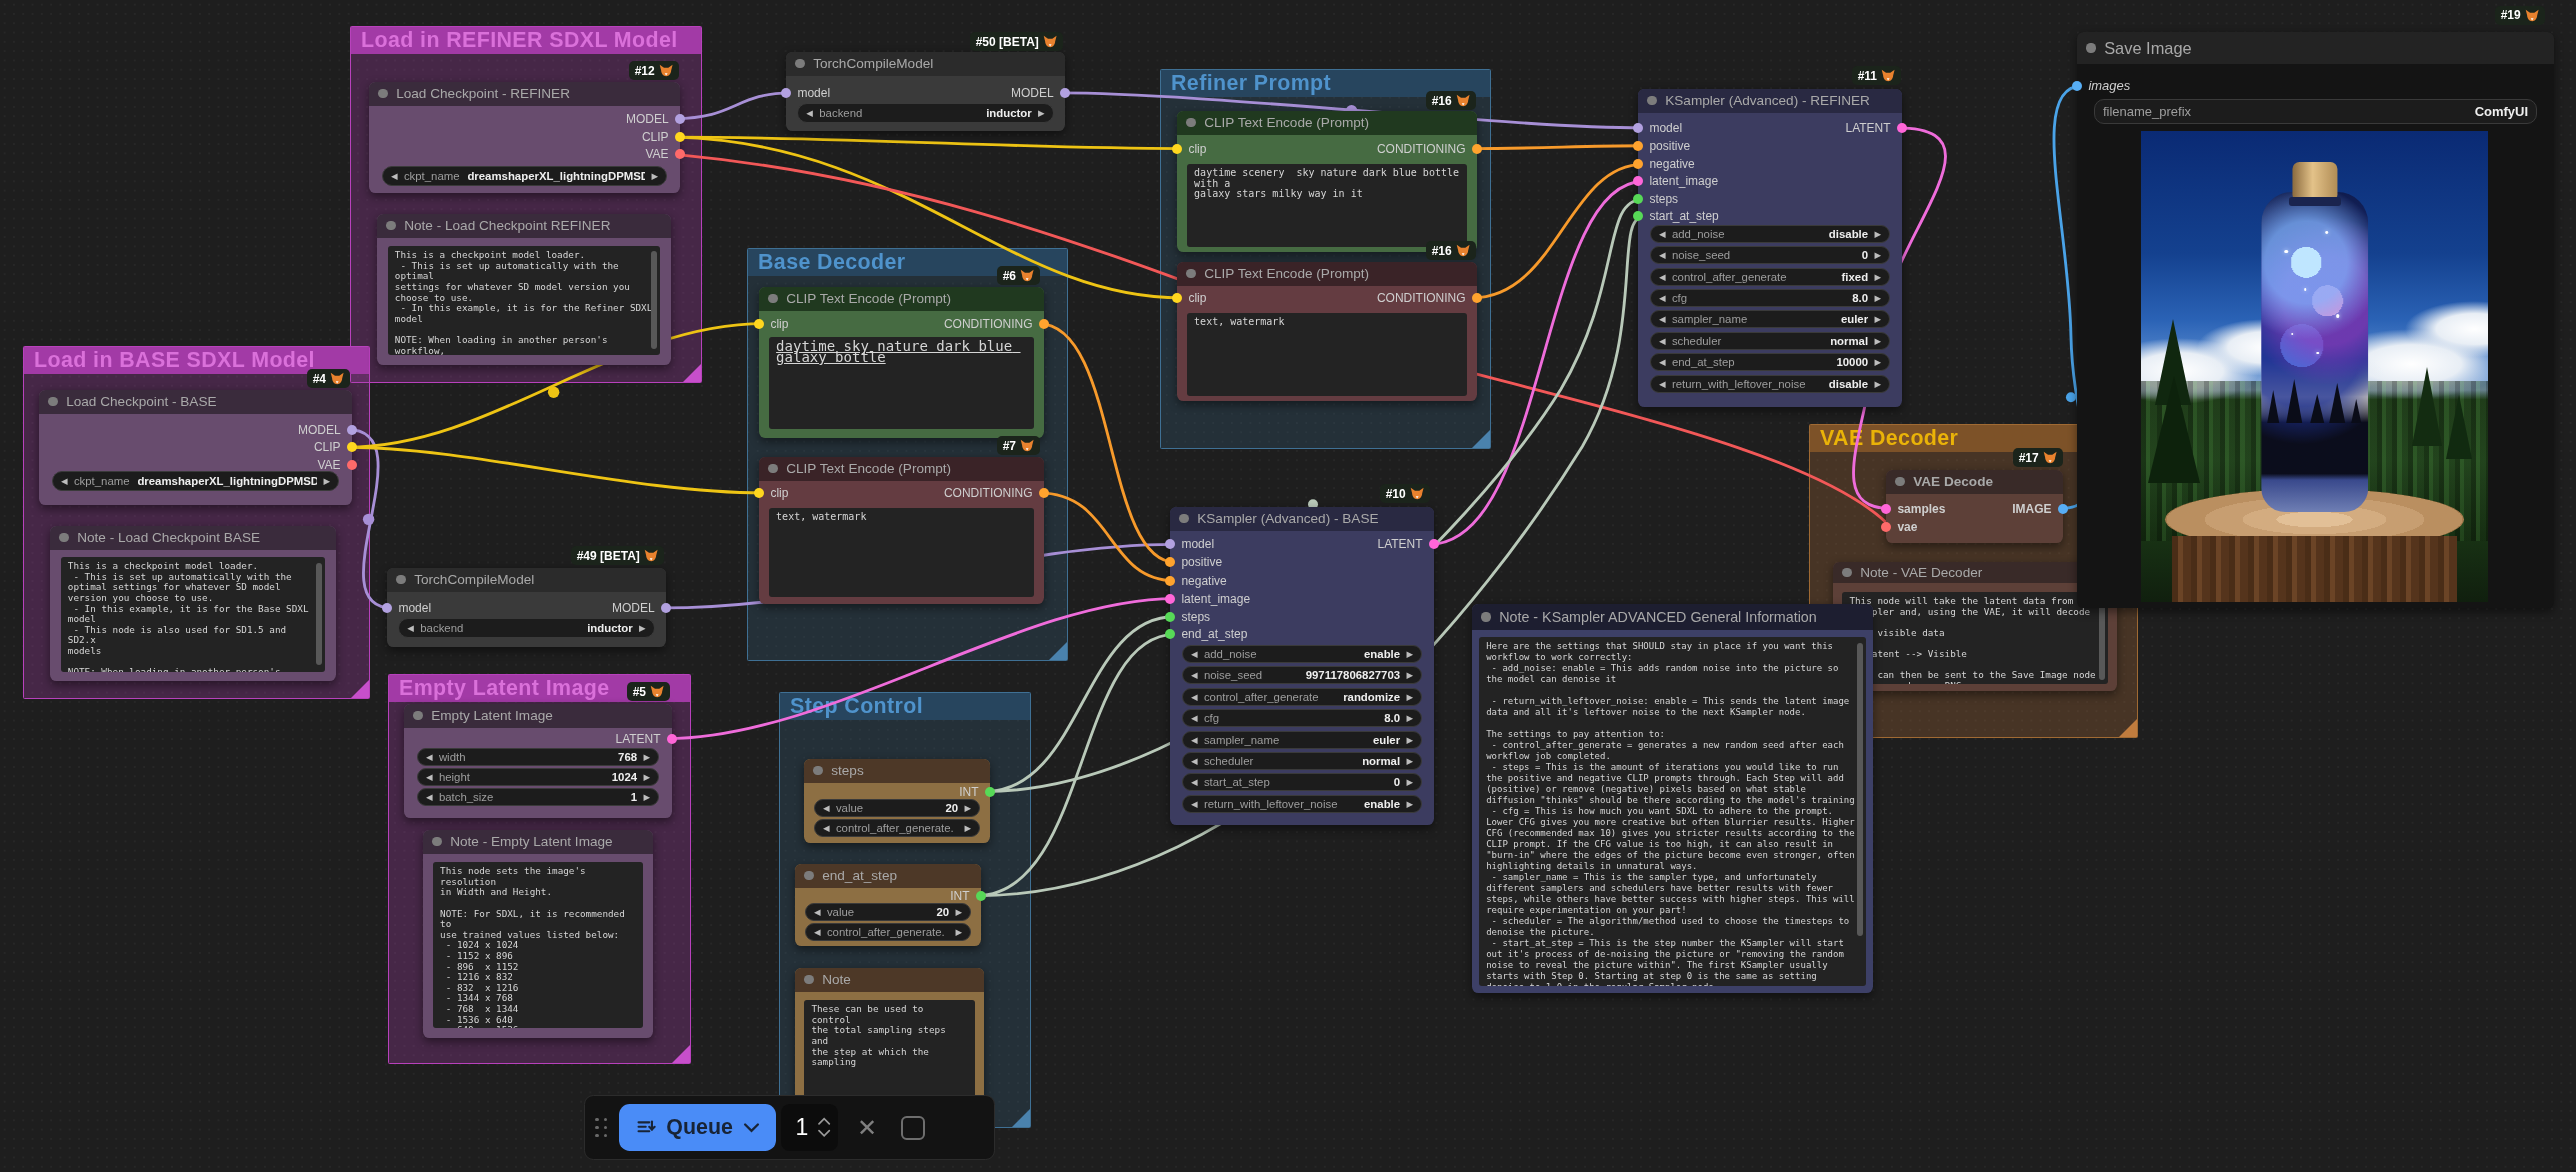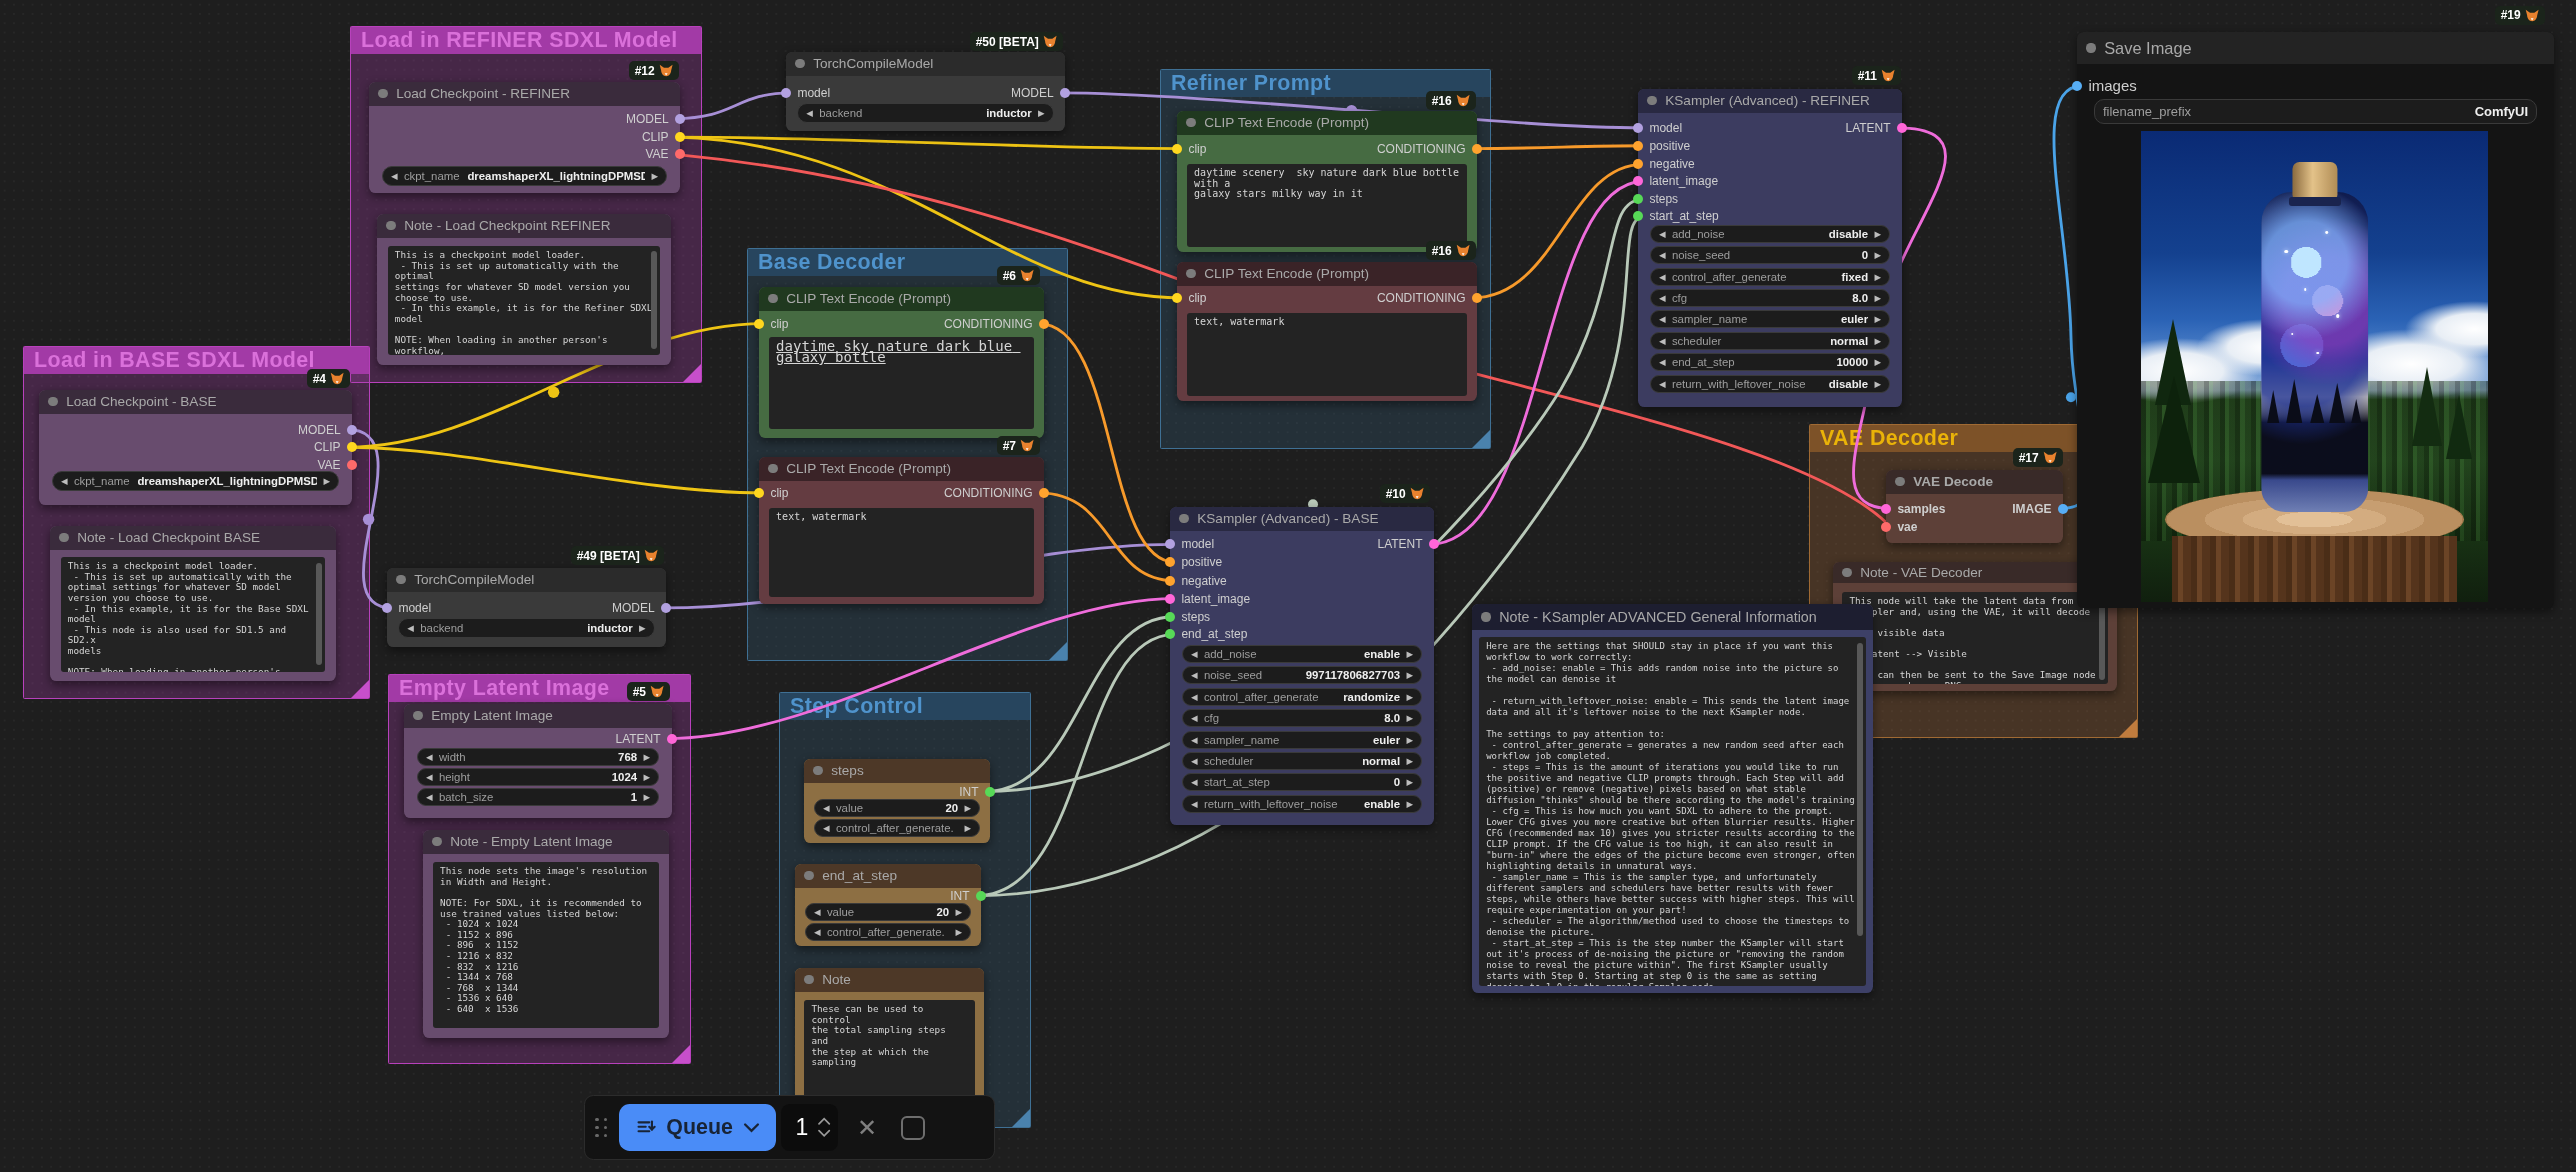--- a/index.html
+++ b/index.html
@@ -667,21 +667,21 @@
         <span class="arr">▶</span>
       </div>
     <div class="pill" style="left:13px;right:13px;top:84px;height:16.4px;">
         <span class="arr">◀</span>
         <span>batch_size</span>
         <span class="wval">1</span>
         <span class="arr">▶</span>
       </div>
   </div>
 
-  <div class="node n-purple" style="left:423px;top:830px;width:230px;height:208px;padding-left:16px;">
+  <div class="node n-purple" style="left:423px;top:830px;width:230px;height:208px;">
     <div class="ntitle">
         <span class="cdot"></span>
         <span>Note - Empty Latent Image</span>
       </div>
     <div class="ta" style="left:10px;right:10px;top:32px;bottom:10px;">This node sets the image's resolution
 in Width and Height.
 
 NOTE: For SDXL, it is recommended to
 use trained values listed below:
  - 1024 x 1024
@@ -693,21 +693,21 @@
  - 768  x 1344
  - 1536 x 640
  - 640  x 1536</div>
   </div>
 
   <div class="node n-dark" style="left:2077px;top:32px;width:477px;height:576px;">
     <div class="ntitle">
         <span class="cdot"></span>
         <span>Save Image</span>
       </div>
-    <div class="srow in" style="top:48px;font-size:15px;">
+    <div class="srow in" style="top:48px;font-size:13px;font-style:italic;">
         <span class="dot c-image"></span>
         <span>images</span>
       </div>
     <div class="pill" style="left:17px;right:17px;top:67px;height:23px;font-size:13px;">
       <span>filename_prefix</span>
       <span class="wval">ComfyUI</span>
     </div>
 
     <div class="preview" style="left:64px;top:99px;width:347px;height:471px;">
       <div class="cloud" style="left:-12%;top:44%;width:46%;height:14%;"></div>

